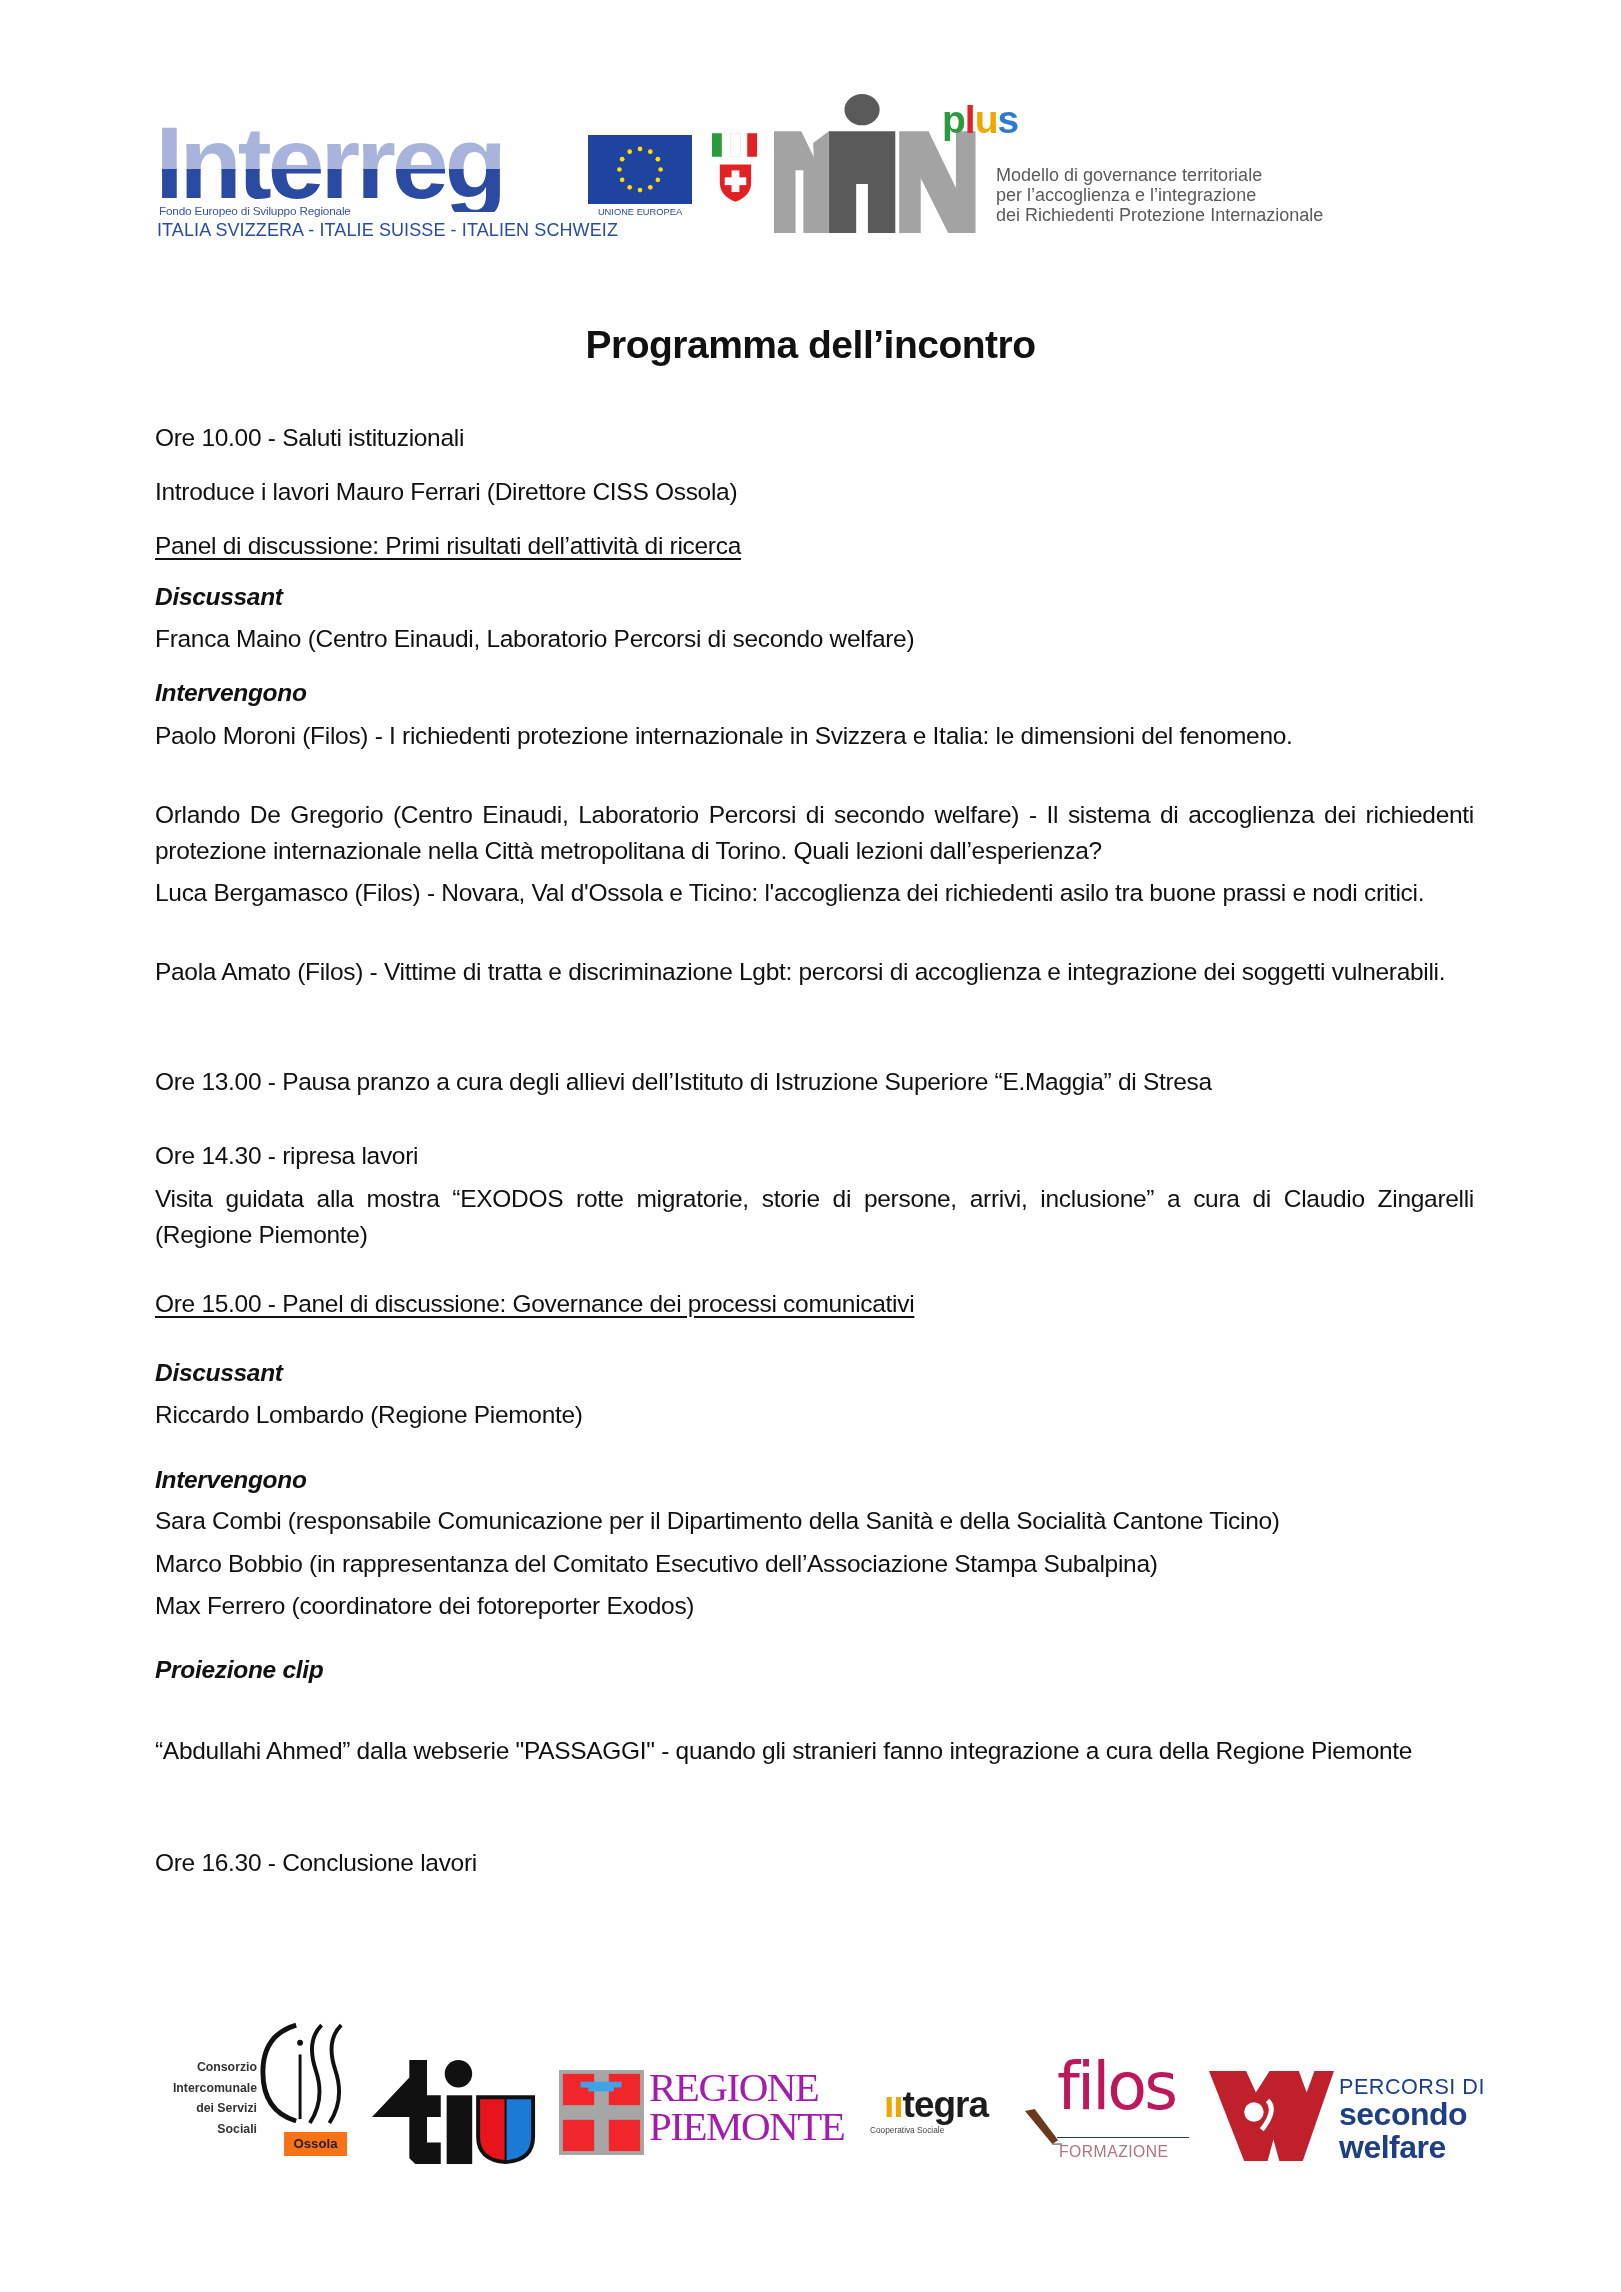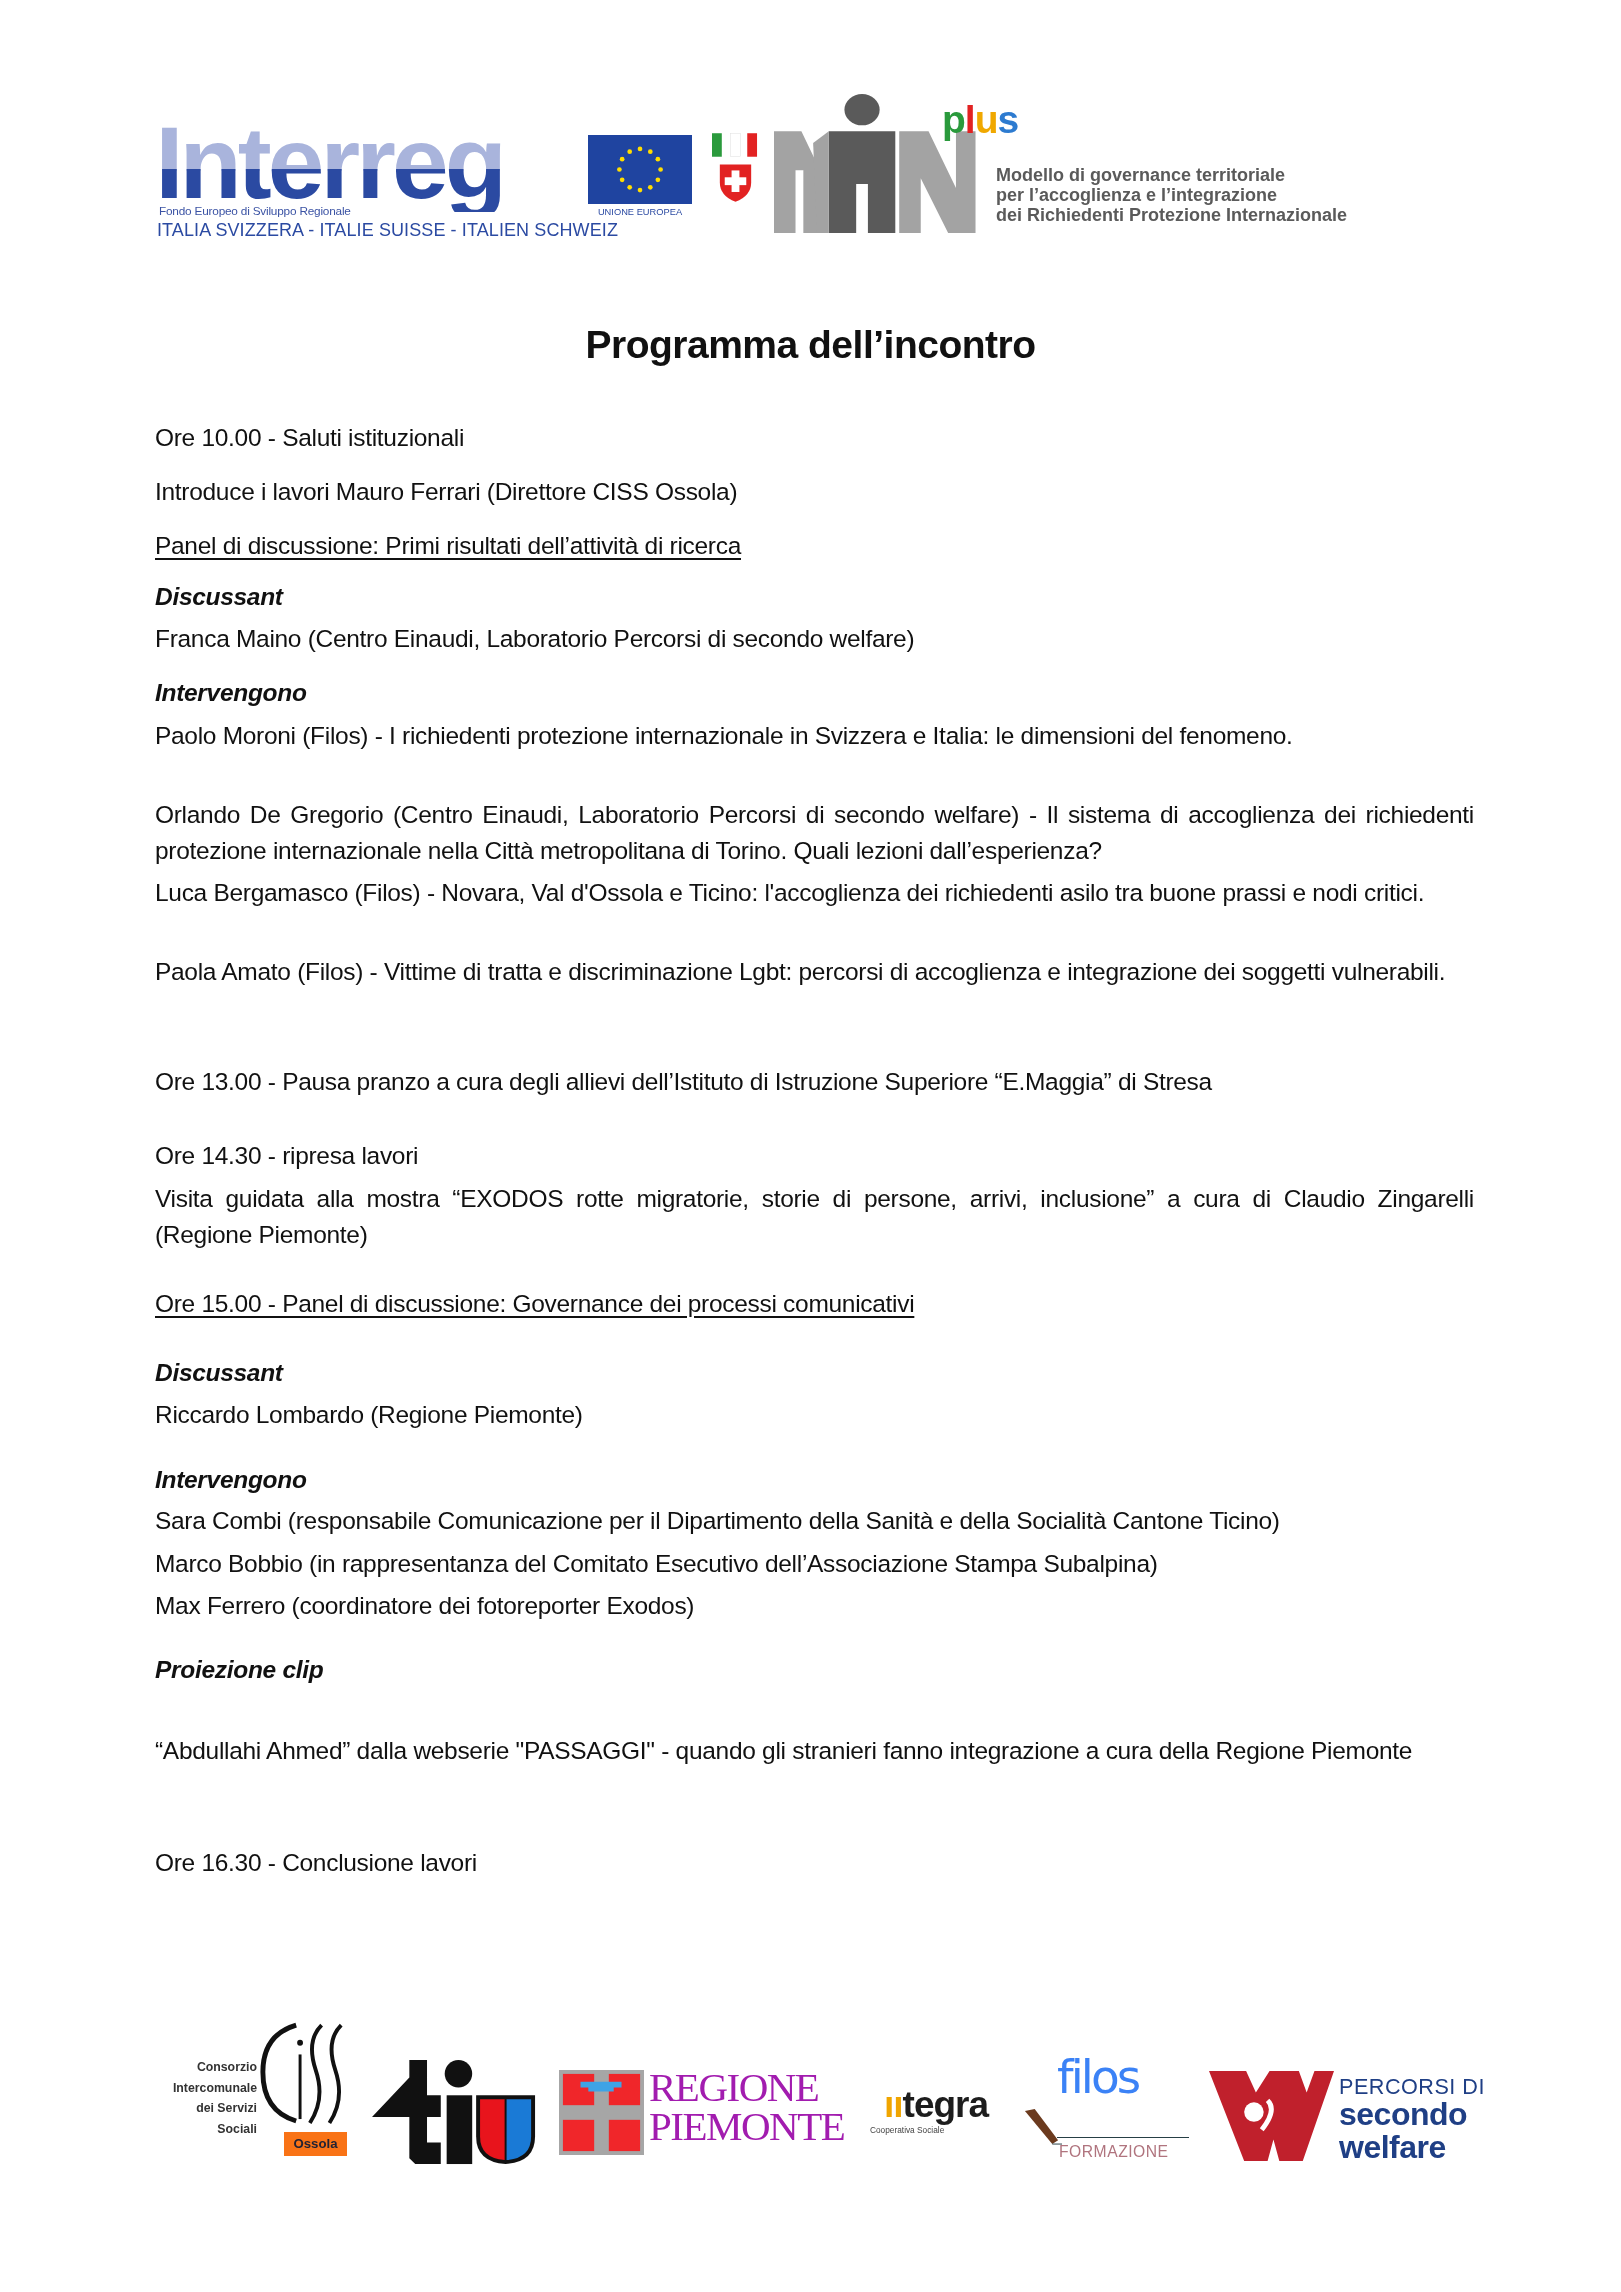--- a/index.html
+++ b/index.html
@@ -13,21 +13,21 @@
   .interreg-sub2 { left: 157px; top: 220px; font-size: 18px; color: #2b4aa2; letter-spacing: 0.1px; white-space: nowrap; }
   .eu-flag { left: 588px; top: 135px; width: 104px; height: 69px; background: #1f44a0; }
   .eu-label { left: 588px; top: 207px; width: 104px; text-align: center; font-size: 9.3px; color: #2b4aa2; white-space: nowrap; }
   .it-ch-flags { left: 712px; top: 133px; width: 47px; height: 69px; }
   .min-logo { left: 774px; top: 94px; width: 225px; height: 139px; }
   .plus-word { left: 942px; top: 98px; font-size: 39px; font-weight: bold; letter-spacing: -1px; white-space: nowrap; }
   .plus-word span:nth-child(1) { color: #2a9a3c; }
   .plus-word span:nth-child(2) { color: #2a9a3c; }
   .plus-word span:nth-child(3) { color: #f0a800; }
   .plus-word span:nth-child(4) { color: #2d7bd0; }
-  .min-tagline { left: 996px; top: 165px; font-size: 18px; line-height: 20px; font-weight: bold; color: #5a5a5a; white-space: nowrap; }
+  .min-tagline { left: 996px; top: 165px; font-size: 18px; line-height: 20px; font-weight: normal; color: #5a5a5a; white-space: nowrap; }
 
   
   .doc-title { left: 0; width: 1621px; top: 323px; text-align: center;
                font-size: 39px; font-weight: bold; color: #111; letter-spacing: -0.5px; }
 
   
   .line { position: absolute; left: 155px; font-size: 24.5px; line-height: 29px; white-space: nowrap; color: #111; letter-spacing: -0.3px; }
   .just { position: absolute; left: 155px; width: 1319px; font-size: 24.5px; line-height: 36px;
           text-align: justify; color: #111; letter-spacing: -0.3px; }
   .b { font-weight: normal; }
@@ -40,21 +40,21 @@
   .ciss-mark { left: 257px; top: 2021px; width: 93px; height: 108px; }
   .ossola-badge { left: 284px; top: 2132px; width: 63px; height: 23.5px; background: #f97316; color: #223;
                   font-size: 13.2px; font-weight: bold; text-align: center; line-height: 23.5px; }
   .ticino-logo { left: 372px; top: 2056px; width: 167px; height: 110px; }
   .piemonte-mark { left: 559px; top: 2070px; width: 85px; height: 85px; }
   .piemonte-text { left: 649px; top: 2068px; font-family: "Liberation Serif", "DejaVu Serif", serif;
                    font-size: 41px; line-height: 39px; color: #a21caf; white-space: nowrap; letter-spacing: -1.5px; }
   .integra-word { left: 870px; top: 2084px; font-size: 37px; font-weight: bold; color: #1d1d1d; letter-spacing: -1px; white-space: nowrap; }
   .integra-word .ii { color: #f0a500; margin-left: 14px; }
   .integra-sub { left: 870px; top: 2125px; font-size: 8.3px; color: #444; white-space: nowrap; }
-  .filos-word { left: 1057px; top: 2049px; font-size: 47px; font-weight: normal; color: #3b82f6; letter-spacing: -2.9px;
+  .filos-word { left: 1057px; top: 2049px; font-size: 65px; font-weight: normal; color: #be185d; letter-spacing: -2.9px;
                 font-family: "DejaVu Sans", sans-serif; white-space: nowrap; }
   .filos-sub { left: 1059px; top: 2143px; font-size: 15.7px; color: #b0747e; letter-spacing: 0.5px; white-space: nowrap; }
   .sw-mark { left: 1209px; top: 2071px; width: 125px; height: 90px; }
   .sw-text1 { left: 1339px; top: 2074px; font-size: 21.6px; color: #1f3f85; letter-spacing: 0.5px; white-space: nowrap; }
   .sw-text2 { left: 1339px; top: 2098px; font-size: 32px; font-weight: bold; color: #1f3f85; line-height: 33px; white-space: nowrap; letter-spacing: -0.5px; }
 </style>
 </head>
 <body>
 
 <div>

